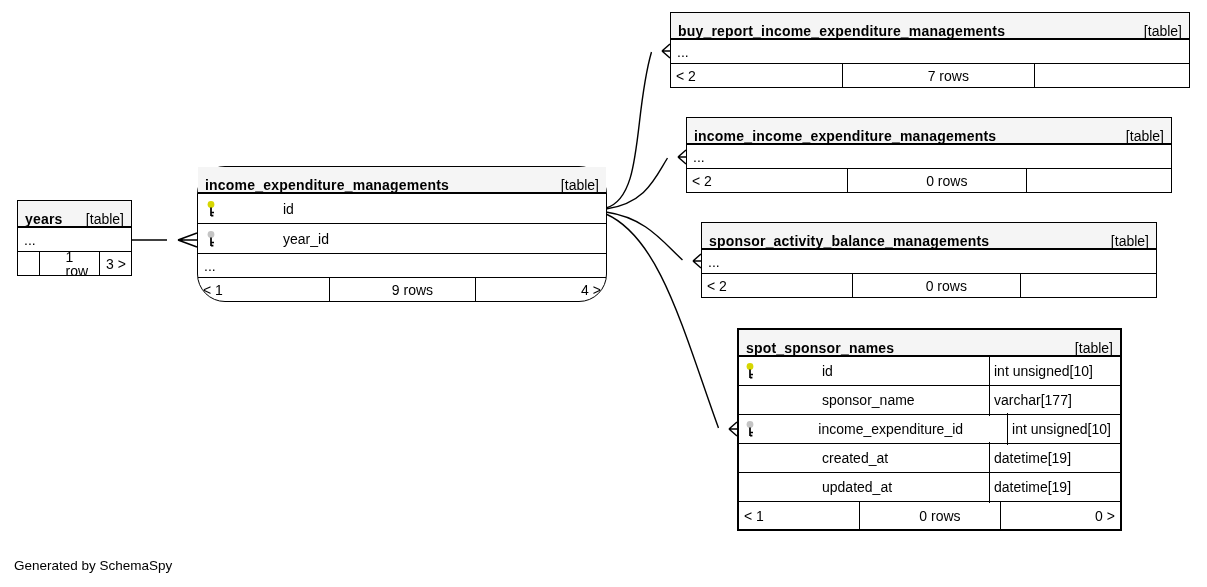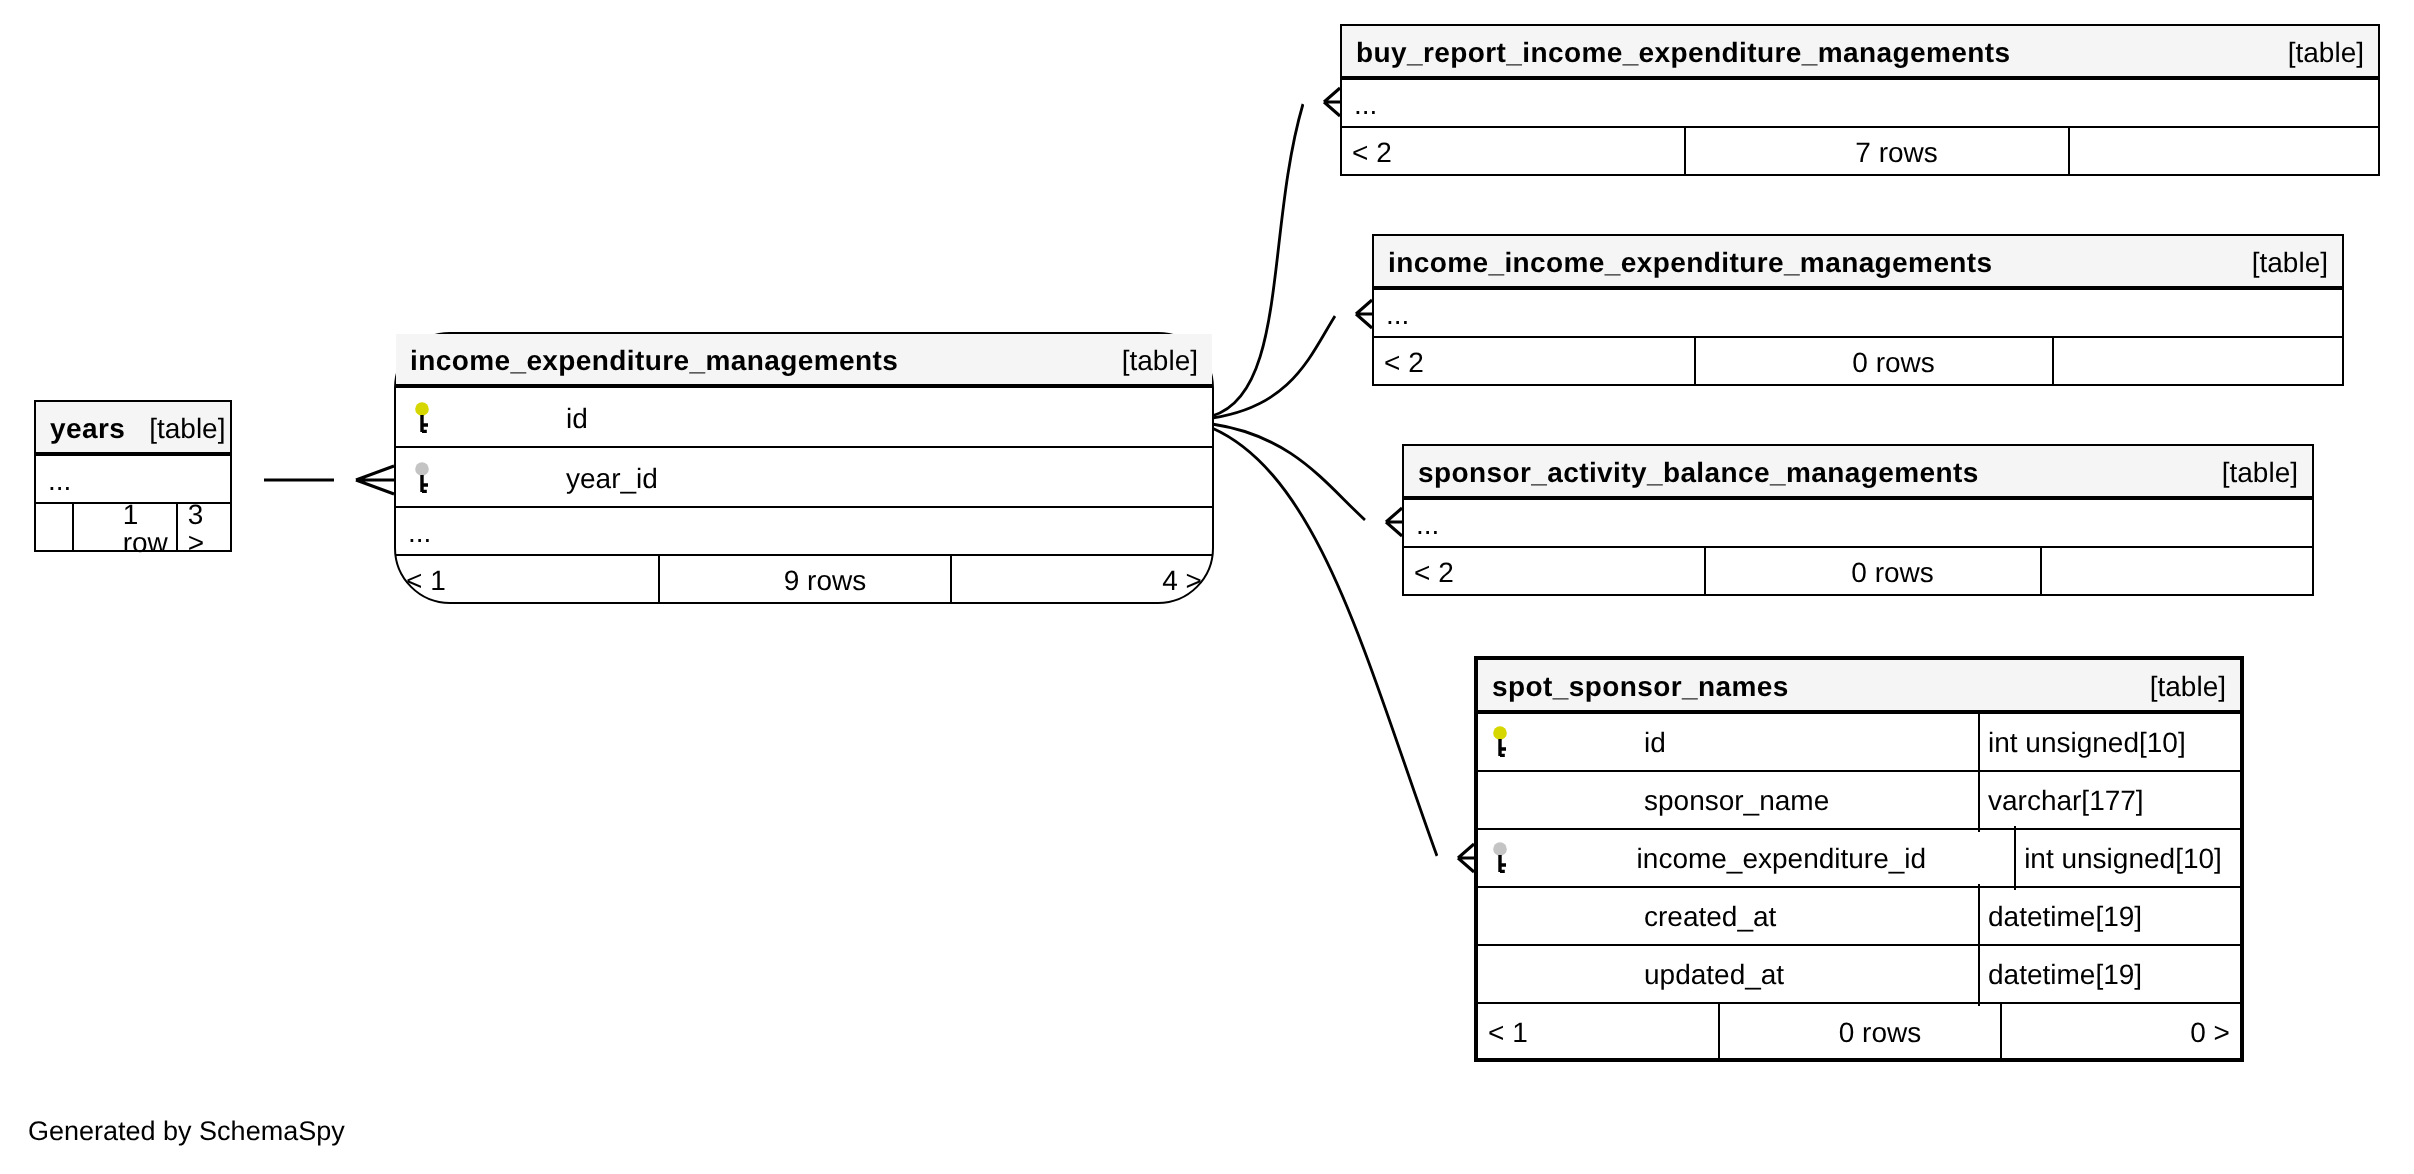--- a/index.html
+++ b/index.html
@@ -11,21 +11,21 @@
   }
   #rel-layer{position:absolute;left:0;top:0;z-index:1;}
   .tbl{
     position:absolute;z-index:2;box-sizing:border-box;
     background:var(--row_bg,#fff);
     border:1px solid var(--border,#000);
     font-size:14px;line-height:1;
   }
   .tbl.focus{border-width:2px;}
   .hdr{
-    display:flex;justify-content:space-between;align-items:center;
+    display:flex;justify-content:space-between;align-items:flex-end;
     background:var(--header_bg,#f5f5f5);
     border-bottom:2px solid var(--border,#000);
     height:25px;padding:0 7px;box-sizing:content-box;
   }
   .hdr .nm{font-weight:bold;letter-spacing:.2px;}
   .hdr .tag{font-weight:normal;padding-left:12px;}
   .trow{display:flex;align-items:center;border-bottom:1px solid var(--border,#000);box-sizing:border-box;}
   .colrow{height:30px;padding-left:6px;gap:44px;}
   .focus .colrow{height:29px;padding-left:4px;}
   .ellrow{height:24px;padding-left:6px;}
@@ -77,21 +77,21 @@
     <path d="M693,261 L701,254 M693,261 L701,261 M693,261 L701,268" stroke-width="1.5"></path>
   </g>
 
   <g>
     <path d="M606,214 C660,238 683,330 718.5,428" stroke-width="1.4"></path>
     <circle cx="723" cy="429" r="4.3" fill="#fff" stroke-width="1.4"></circle>
     <path d="M729,429 L737,422 M729,429 L737,429 M729,429 L737,436" stroke-width="1.5"></path>
   </g>
 </svg>
 
-<div class="tbl" style="left:17px;top:200px;width:99px;">
+<div class="tbl" style="left:17px;top:200px;width:115px;">
   <div class="hdr">
     <span class="nm">years</span>
     <span class="tag">[table]</span>
   </div>
   <div class="trow ellrow">
     <span>...</span>
   </div>
   <div class="ftr">
     <span class="fc" style="width:19%;"></span>
     <span class="fc c" style="width:53%;">1 row</span>

